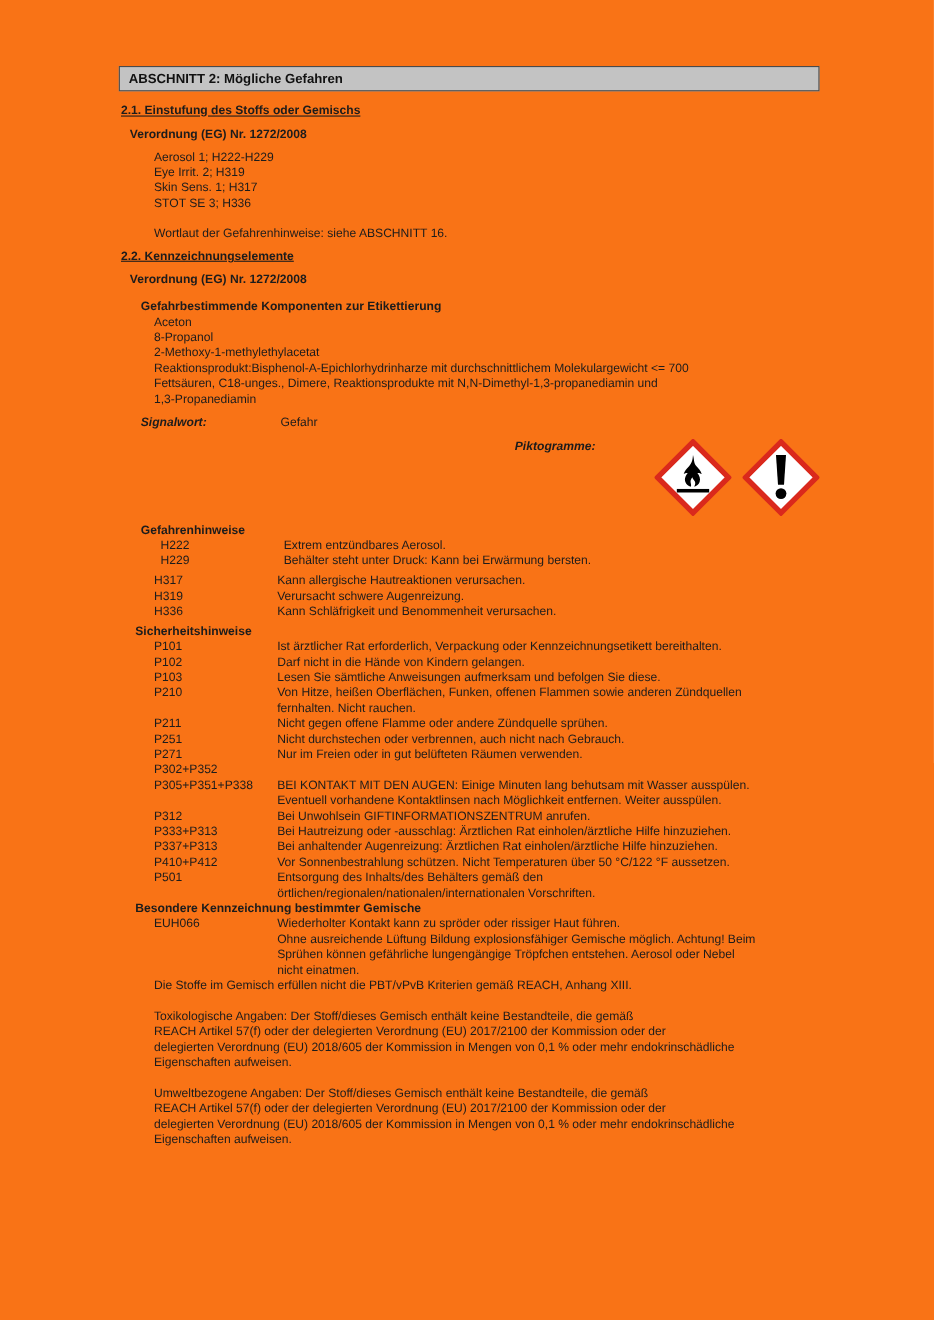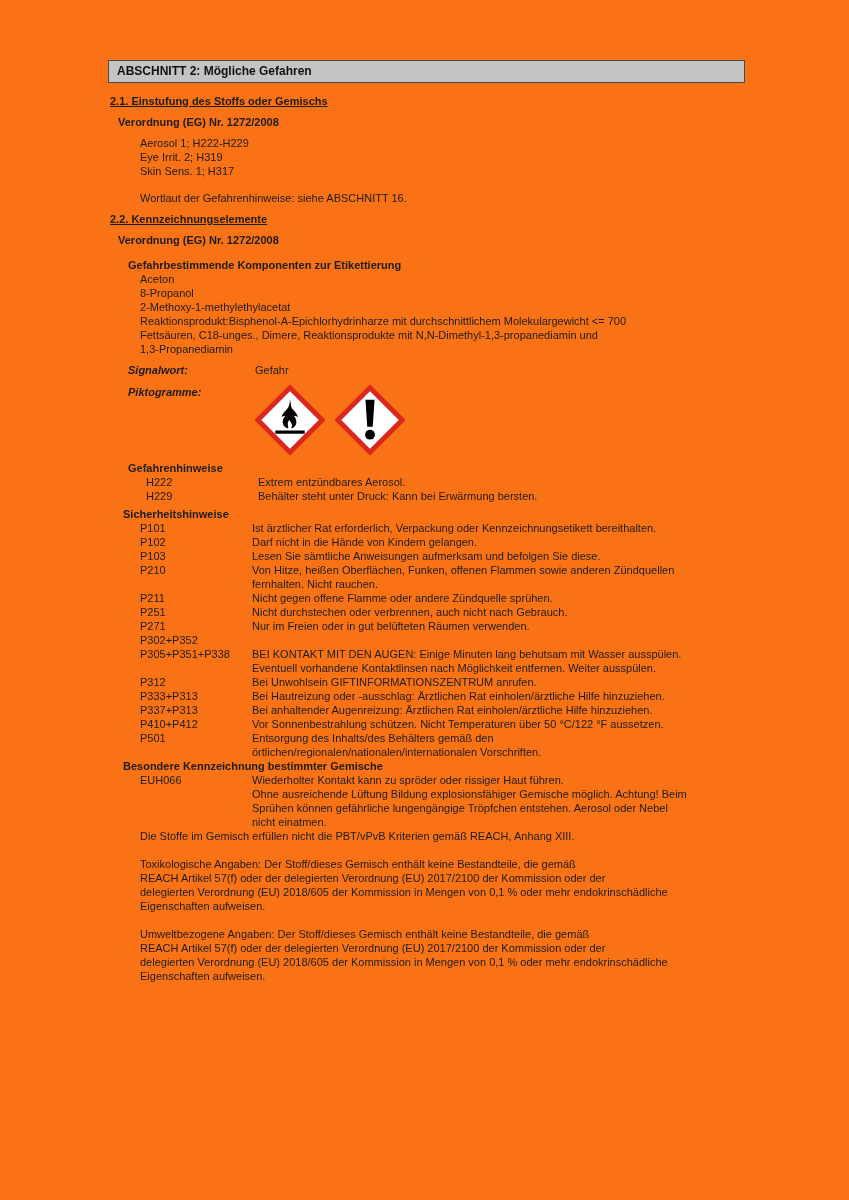--- a/index.html
+++ b/index.html
@@ -35,21 +35,21 @@
   .sub-heading-b { font-weight:bold; padding-left:20px; }
   .sub-heading-c { font-weight:bold; padding-left:15px; }
 
   .label-row { display:flex; margin-top:7px; }
   .label-col {
     box-sizing:border-box; width:147px; padding-left:20px;
     font-weight:bold; flex:0 0 auto;font-style:italic;
   }
   .label-val { flex:1; }
 
-  .picto-row { display:flex; margin-top:8px; margin-bottom:6px; }
+  .picto-row { display:flex; margin-top:8px; margin-bottom:6px;justify-content:flex-end; }
   .picto-box { display:flex; gap:10px; }
   .picto { width:70px; height:70px; display:block; }
 
   .row { display:flex; }
   .row .code {
     box-sizing:border-box; width:144px; padding-left:32px; flex:0 0 auto;
   }
   .row.inset .code { width:150px; padding-left:38px; }
   .row .desc { flex:1; white-space:pre-line; }
   .gap-top { margin-top:4px; }
@@ -67,20 +67,21 @@
     <div class="section-bar">
       <span>ABSCHNITT 2: Mögliche Gefahren</span>
     </div>
 
     <div class="sec-heading">2.1. Einstufung des Stoffs oder Gemischs</div>
     <div class="regulation">Verordnung (EG) Nr. 1272/2008</div>
     <div class="plain-list">
       <div class="li">Aerosol 1; H222-H229</div>
       <div class="li">Eye Irrit. 2; H319</div>
       <div class="li">Skin Sens. 1; H317</div>
+      <div class="li">STOT SE 3; H336</div>
     </div>
     <div class="note">Wortlaut der Gefahrenhinweise: siehe ABSCHNITT 16.</div>
 
     <div class="sec-heading">2.2. Kennzeichnungselemente</div>
     <div class="regulation" style="margin-bottom:11px;">Verordnung (EG) Nr. 1272/2008</div>
 
     <div class="sub-heading-b">Gefahrbestimmende Komponenten zur Etikettierung</div>
     <div class="plain-list">
       <div class="li">Aceton</div>
       <div class="li">8-Propanol</div>
@@ -119,20 +120,34 @@
     <div>
       <div class="row inset">
         <div class="code">H222</div>
         <div class="desc">Extrem entzündbares Aerosol.</div>
       </div>
       <div class="row inset">
         <div class="code">H229</div>
         <div class="desc">Behälter steht unter Druck: Kann bei Erwärmung bersten.</div>
       </div>
     </div>
+    <div class="gap-top">
+      <div class="row">
+        <div class="code">H317</div>
+        <div class="desc">Kann allergische Hautreaktionen verursachen.</div>
+      </div>
+      <div class="row">
+        <div class="code">H319</div>
+        <div class="desc">Verursacht schwere Augenreizung.</div>
+      </div>
+      <div class="row">
+        <div class="code">H336</div>
+        <div class="desc">Kann Schläfrigkeit und Benommenheit verursachen.</div>
+      </div>
+    </div>
 
     <div class="sub-heading-c" style="margin-top:4px;">Sicherheitshinweise</div>
     <div>
       <div class="row">
         <div class="code">P101</div>
         <div class="desc">Ist ärztlicher Rat erforderlich, Verpackung oder Kennzeichnungsetikett bereithalten.</div>
       </div>
       <div class="row">
         <div class="code">P102</div>
         <div class="desc">Darf nicht in die Hände von Kindern gelangen.</div>

